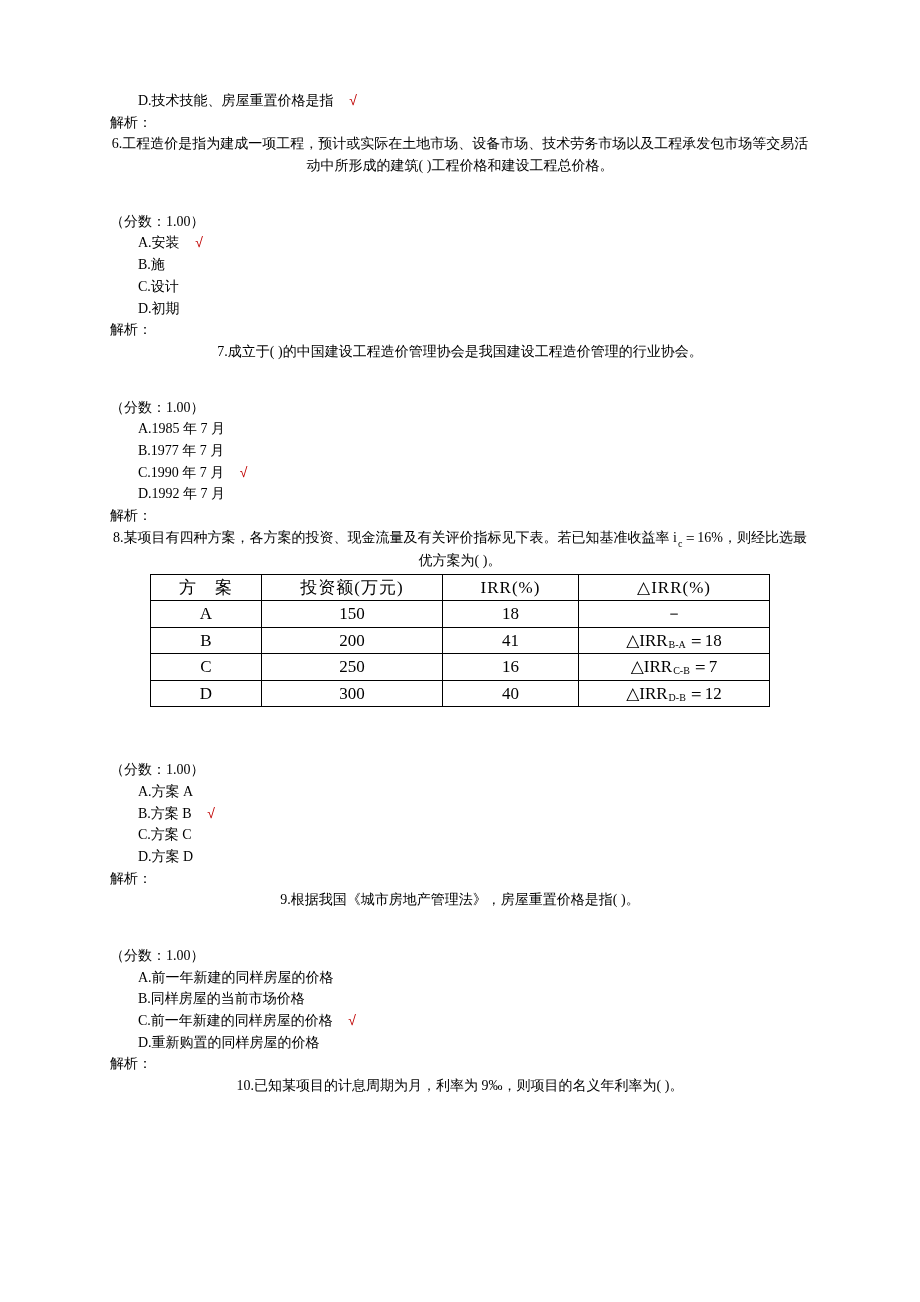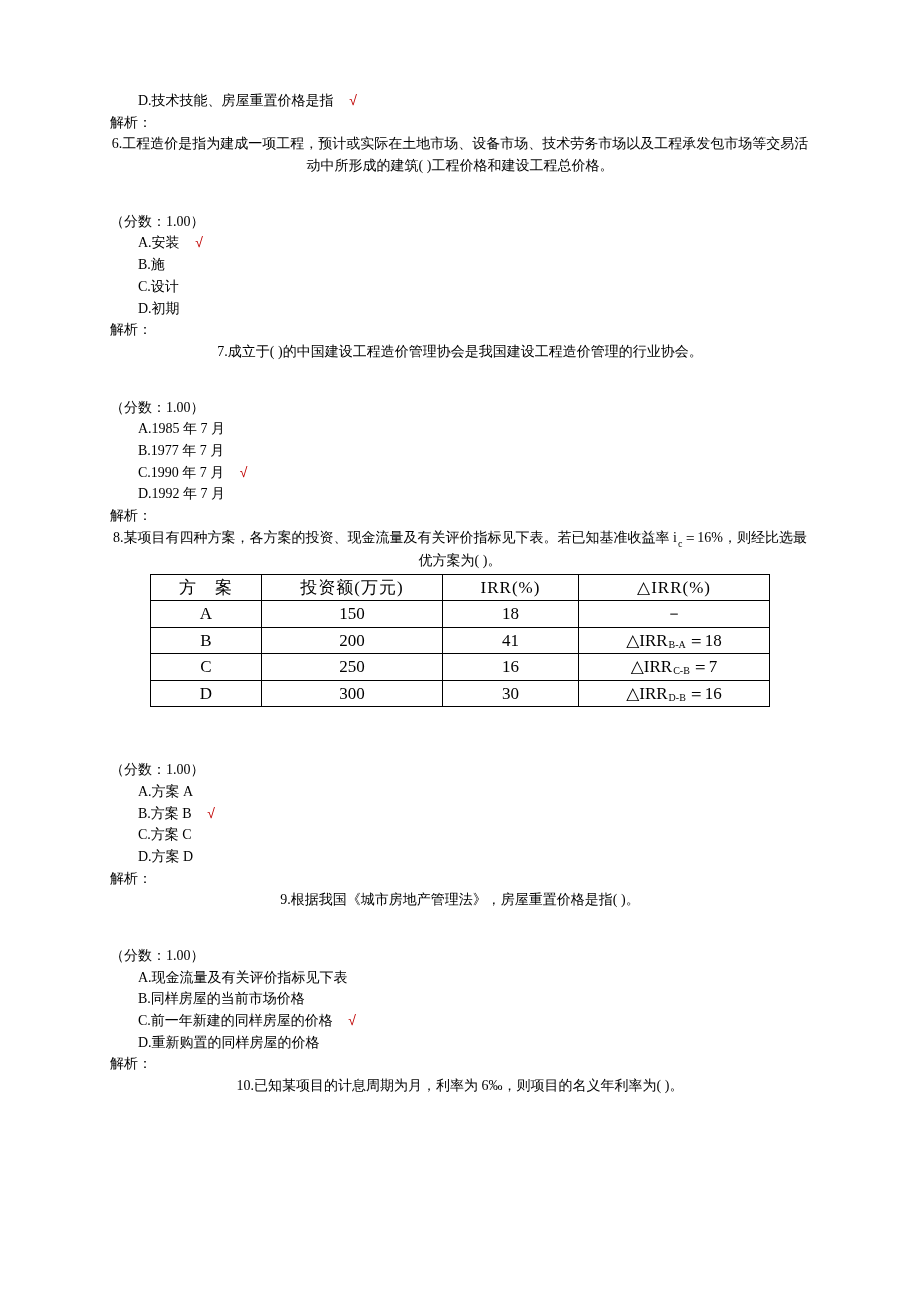--- a/index.html
+++ b/index.html
@@ -116,47 +116,47 @@
         <td>16</td>
         <td><span class="dirr">
             <span>△IRR</span>
             <span class="sub">C-B</span>
             <span>＝7</span>
           </span></td>
       </tr>
       <tr>
         <td>D</td>
         <td>300</td>
-        <td>30</td>
+        <td>40</td>
         <td><span class="dirr">
             <span>△IRR</span>
             <span class="sub">D-B</span>
-            <span>＝16</span>
+            <span>＝12</span>
           </span></td>
       </tr>
     </tbody>
 </table>
 
 <div class="biggap"></div>
 <div class="gap"></div>
 <div class="score">（分数：1.00）</div>
 <div class="indent2">A.方案 A</div>
 <div class="indent2">
   <span>B.方案 B</span>
   <span class="check">√</span>
 </div>
 <div class="indent2">C.方案 C</div>
 <div class="indent2">D.方案 D</div>
 <div>解析：</div>
 
 <div class="q">9.根据我国《城市房地产管理法》，房屋重置价格是指( )。</div>
 <div class="biggap"></div>
 <div class="score">（分数：1.00）</div>
-<div class="indent2">A.现金流量及有关评价指标见下表</div>
+<div class="indent2">A.前一年新建的同样房屋的价格</div>
 <div class="indent2">B.同样房屋的当前市场价格</div>
 <div class="indent2">
   <span>C.前一年新建的同样房屋的价格</span>
   <span class="check">√</span>
 </div>
 <div class="indent2">D.重新购置的同样房屋的价格</div>
 <div>解析：</div>
 
-<div class="q">10.已知某项目的计息周期为月，利率为 6‰，则项目的名义年利率为( )。</div>
+<div class="q">10.已知某项目的计息周期为月，利率为 9‰，则项目的名义年利率为( )。</div>
 
 </body></html>

